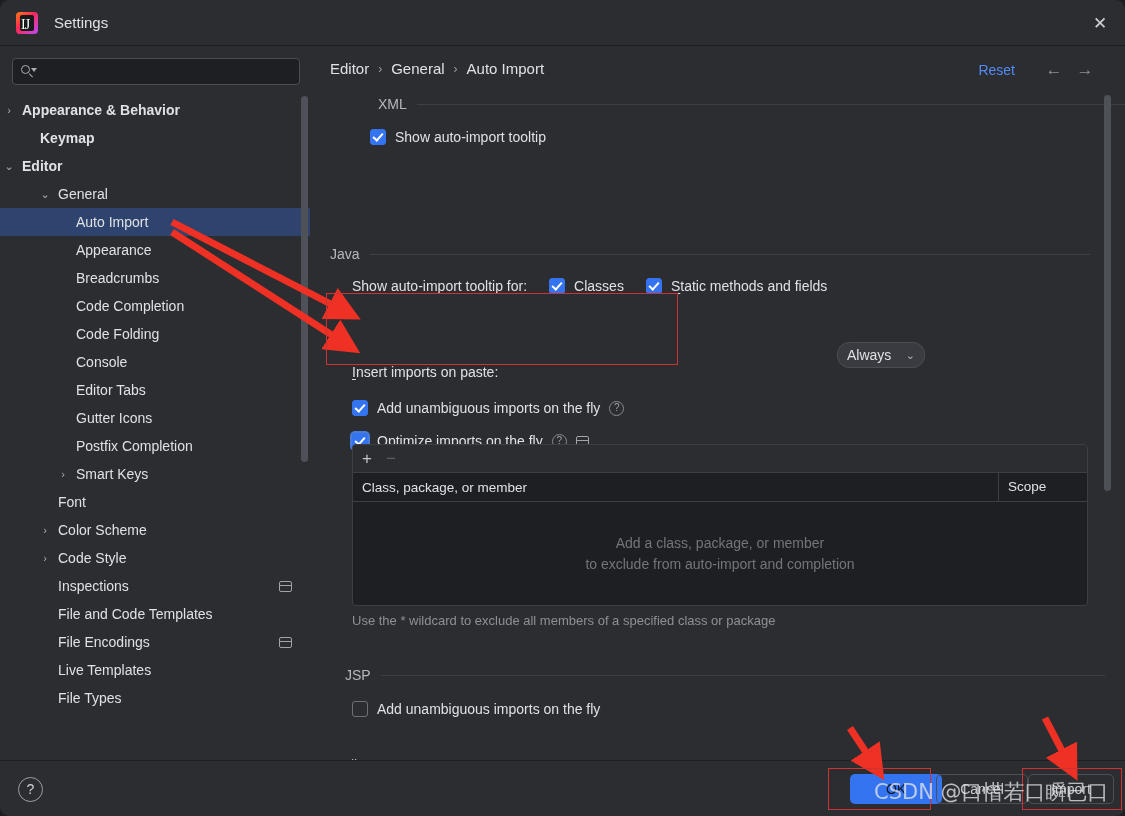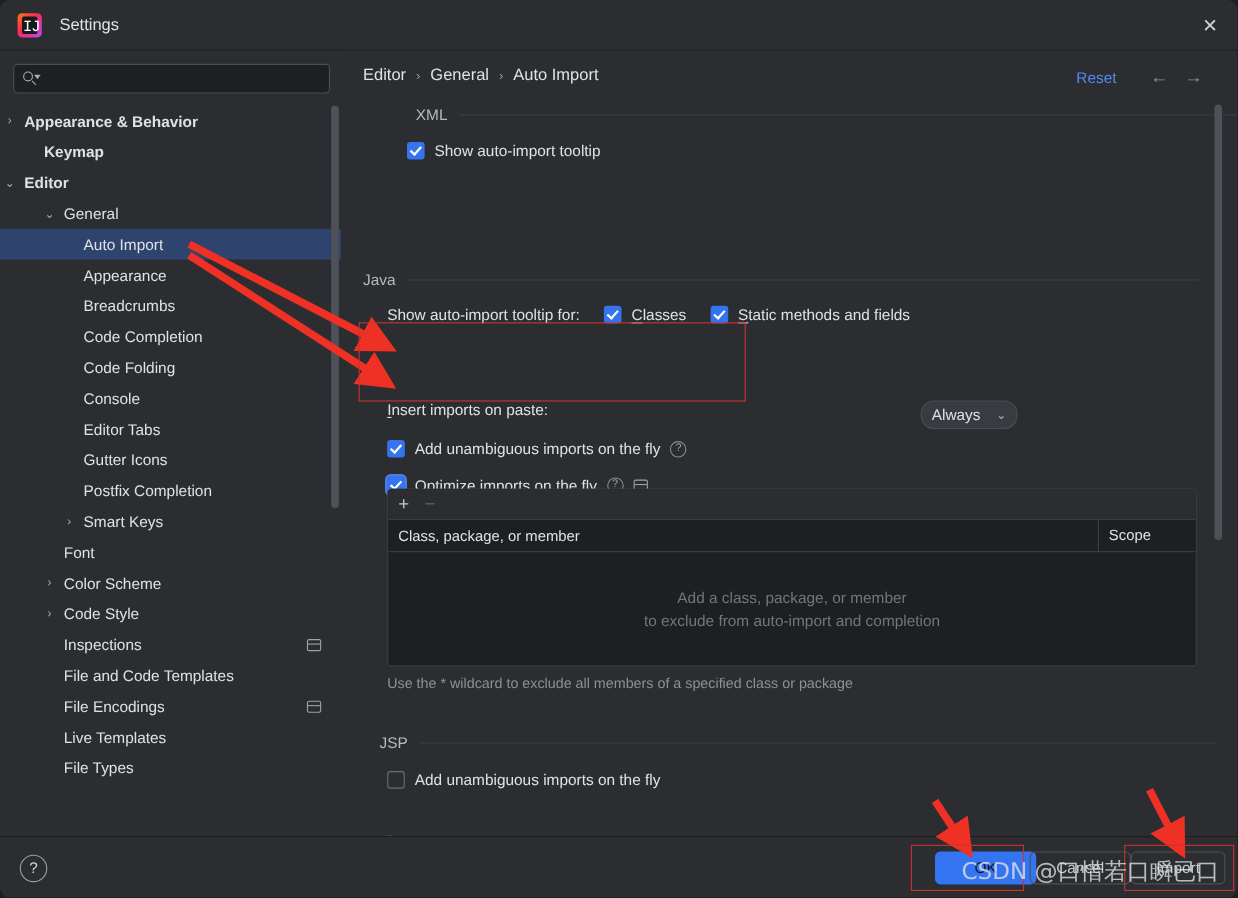--- a/index.html
+++ b/index.html
@@ -28,21 +28,21 @@
     border-radius: 4px; position: relative; overflow: hidden;
     background: linear-gradient(135deg,#f97a12 0%,#fe2857 42%,#b74af7 100%);
     flex: 0 0 auto;
   }
   #logo .ij-inner {
     position: absolute; left: 4px; top: 3px; width: 14px; height: 16px;
     background: #18191b; border-radius: 2px;
   }
   #logo .ij-ij {
     position: absolute; left: 5px; top: 5px;
-    font-size: 14px; color: #fff; font-family: Liberation Mono, monospace;
+    font-size: 14px; color: #fff; font-family: Liberation Serif, serif;
     letter-spacing: -1px;
   }
   #win-title {
     margin-left: 16px; color: #dfe1e5; font-size: 15px;
   }
   #close-btn {
     position: absolute; right: 8px; top: 6px;
     width: 34px; height: 34px; display: flex; align-items: center; justify-content: center;
     color: #ced0d6; font-size: 17px; cursor: pointer; border-radius: 4px;
   }
@@ -177,21 +177,21 @@
 
   .plain-label {
     position: absolute; color: #dfe1e5; font-size: 14px; white-space: nowrap;
   }
   .hint-label {
     position: absolute; color: #8d9096; font-size: 13px; white-space: nowrap; text-align: right;
   }
 
   
   #combo {
-    position: absolute; left: 524px; top: 272px;
+    position: absolute; left: 524px; top: 250px;
     width: 88px; height: 26px; background: #393b40;
     border: 1px solid #4a4d52; border-radius: 12px;
     display: flex; align-items: center; cursor: pointer;
   }
   #combo .val { color: #dfe1e5; font-size: 14px; margin-left: 9px; }
   #combo .chev {
     position: absolute; right: 9px; color: #b0b3b8; font-size: 11px;
   }
 
   

